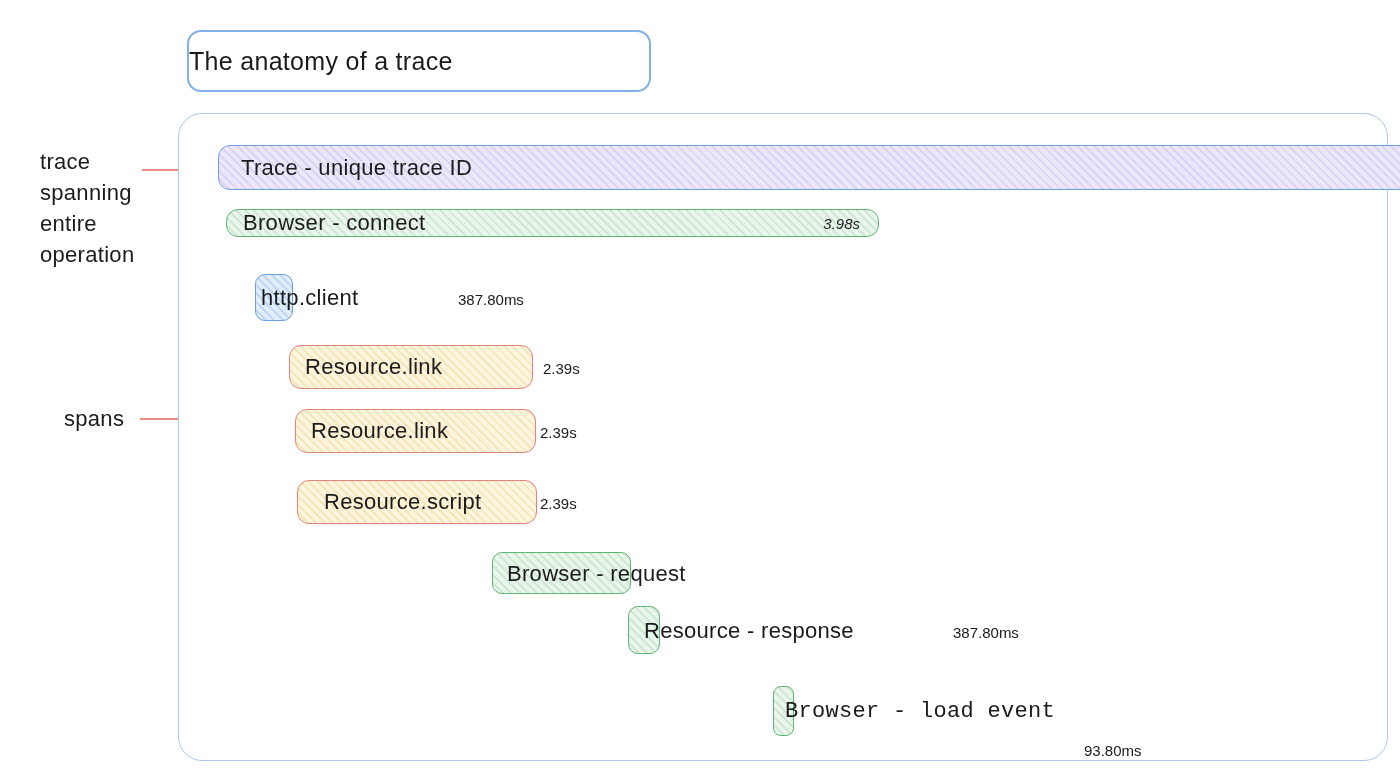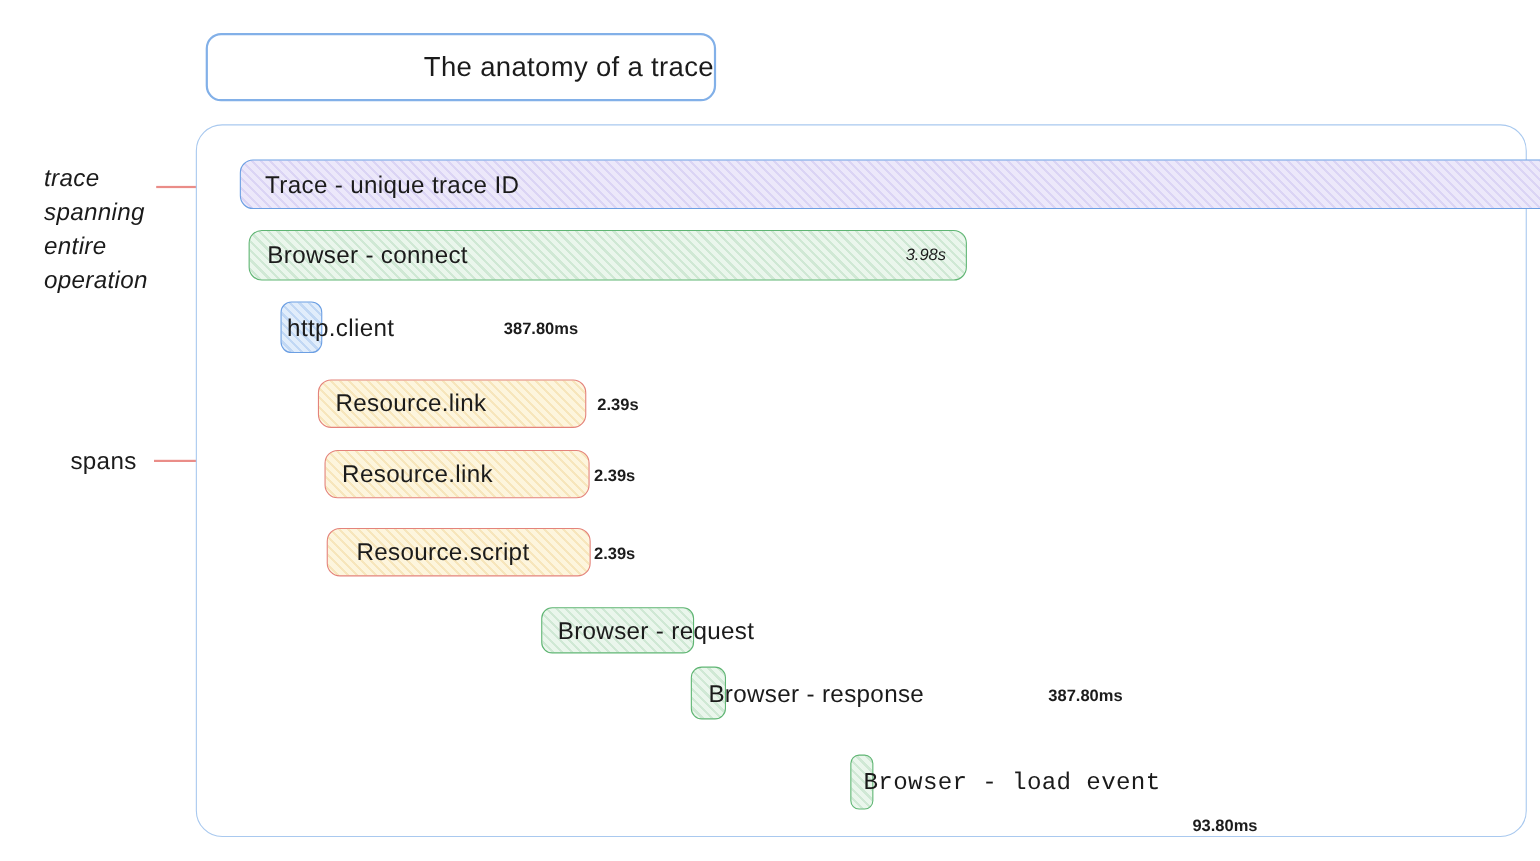--- a/index.html
+++ b/index.html
@@ -12,37 +12,37 @@
     color: #1b1b1b;
     overflow: hidden;
   }
 
   
   .title-box {
     position: absolute; left: 187px; top: 30px;
     width: 464px; height: 62px;
     border: 2px solid var(--title_border);
     border-radius: 14px;
-    display: flex; align-items: center; justify-content: flex-end;
+    display: flex; align-items: center; justify-content: flex-start;
     font-size: 25px; letter-spacing: 0.3px;
     background: #fff;
   }
 
   
   .trace-container {
     position: absolute; left: 178px; top: 113px;
     width: 1210px; height: 648px;
     border: 1.6px solid var(--container_border);
     border-radius: 24px;
     background: #fff;
   }
 
   
   .annot { position: absolute; font-size: 22px; line-height: 31px; letter-spacing: 0.3px; }
-  .annot-trace { left: 40px; top: 146px; white-space: pre-line; font-style: italic; }
+  .annot-trace { left: 40px; top: 146px; white-space: pre-line; }
   .annot-spans { left: 64px; top: 403px; }
 
   .red-line { position: absolute; background: var(--annotation_red); }
   .red-h1 { left: 142px; top: 169px; width: 64px; height: 2px; }
   .red-tick { left: 204px; top: 147px; width: 2px; height: 45px; }
   .red-h2 { left: 140px; top: 418px; width: 70px; height: 2px; }
   .red-v { left: 208px; top: 224px; width: 2px; height: 511px; opacity: 0.9; }
 
   
   .bar {
@@ -70,42 +70,42 @@
     background: repeating-linear-gradient(45deg, var(--yellow_hatch) 0 2px, transparent 2px 6px), var(--yellow_fill);
     margin-left: 12px;
   }
   .blue {
     border: 1.6px solid var(--bar_blue_border);
     background: repeating-linear-gradient(45deg, var(--blue_hatch) 0 2px, transparent 2px 6px), var(--blue_fill);
   }
 
   
   .bar-trace        { left: 218px; top: 145px; width: 1252px; height: 45px; padding-left: 22px; }
-  .bar-connect      { left: 226px; top: 209px; width: 653px;  height: 46px; padding-left: 16px; }
+  .bar-connect      { left: 226px; top: 209px; width: 653px;  height: 28px; padding-left: 16px; }
   .bar-http         { left: 255px; top: 274px; width: 38px;   height: 47px; border-radius: 10px; }
   .bar-res-link-1   { left: 277px; top: 345px; width: 244px;  height: 44px; padding-left: 15px; }
   .bar-res-link-2   { left: 283px; top: 409px; width: 241px;  height: 44px; padding-left: 15px; }
   .bar-res-script   { left: 285px; top: 480px; width: 240px;  height: 44px; padding-left: 26px; }
   .bar-request      { left: 492px; top: 552px; width: 139px;  height: 42px; border-radius: 10px; }
   .bar-response     { left: 628px; top: 606px; width: 32px;   height: 48px; border-radius: 10px; }
   .bar-load         { left: 773px; top: 686px; width: 21px;   height: 50px; border-radius: 8px; }
 
   
   .float-label {
     position: absolute; font-size: 22px; letter-spacing: 0.3px;
     white-space: nowrap; line-height: 28px;
   }
   .lbl-http     { left: 261px; top: 284px; text-align: right; }
   .lbl-request  { left: 507px; top: 560px; }
   .lbl-response { left: 644px; top: 617px; }
   .lbl-load     { left: 785px; top: 698px; font-family: Liberation Mono, monospace; }
 
   
   .float-duration {
-    position: absolute; font-size: 15px; white-space: nowrap; font-weight: bold;
+    position: absolute; font-size: 15px; white-space: nowrap;
   }
   .dur-http       { left: 458px; top: 291px; }
   .dur-res-1      { left: 543px; top: 360px; }
   .dur-res-2      { left: 540px; top: 424px; }
   .dur-res-script { left: 540px; top: 495px; }
   .dur-response   { left: 953px; top: 624px; }
   .dur-load       { left: 1084px; top: 742px; }
 </style>
 </head>
 <body>
@@ -153,18 +153,18 @@
 
 <div class="bar yellow bar-res-script">
   <span class="in-label">Resource.script</span>
 </div>
 <div class="float-duration dur-res-script">2.39s</div>
 
 <div class="bar green bar-request"></div>
 <div class="float-label lbl-request">Browser - request</div>
 
 <div class="bar green bar-response"></div>
-<div class="float-label lbl-response">Browser - response</div>
+<div class="float-label lbl-response">Resource - response</div>
 <div class="float-duration dur-response">387.80ms</div>
 
 <div class="bar green bar-load"></div>
 <div class="float-label lbl-load">Browser - load event</div>
 <div class="float-duration dur-load">93.80ms</div>
 
 </body></html>

